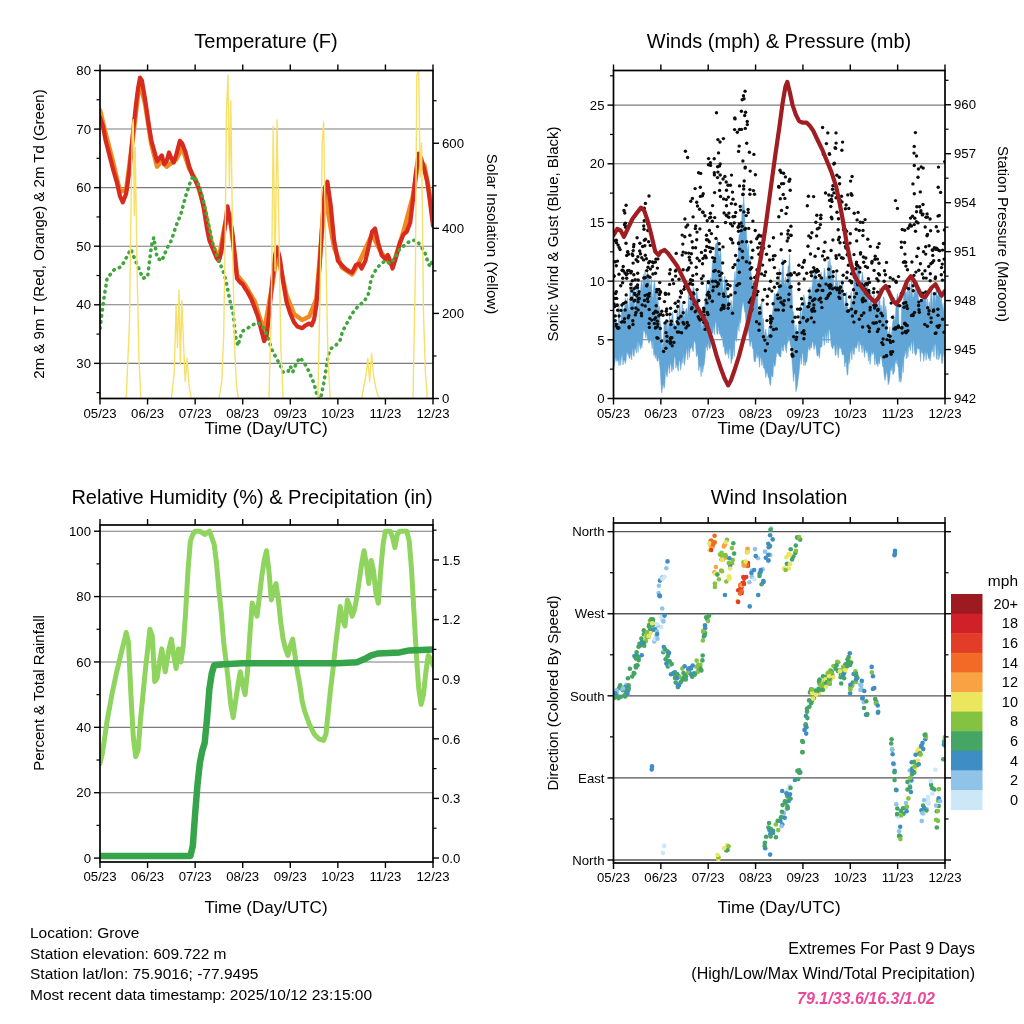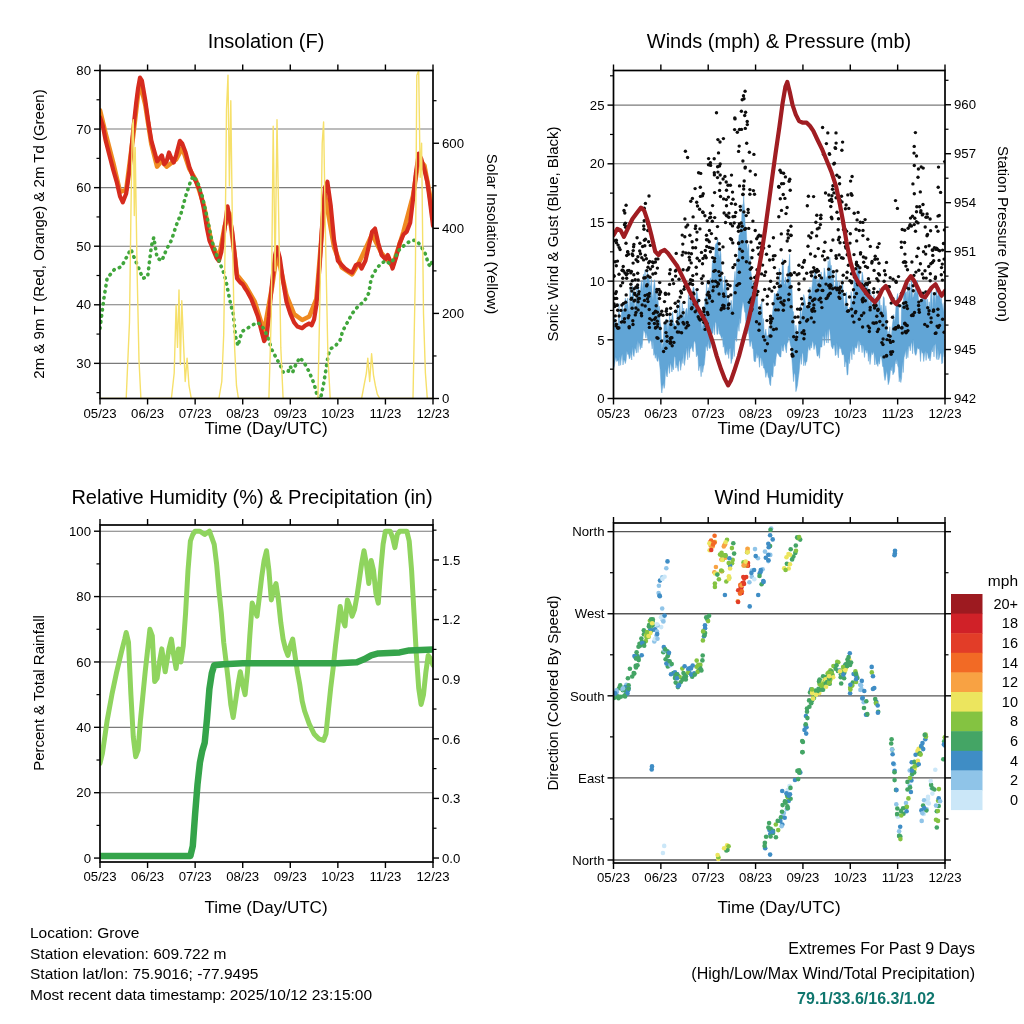--- a/index.html
+++ b/index.html
@@ -2127,24 +2127,24 @@
       <text x="1018" y="687.1999999999999" text-anchor="end" font-size="14.5" fill="#000">12</text>
       <text x="1018" y="706.8" text-anchor="end" font-size="14.5" fill="#000">10</text>
       <text x="1018" y="726.4" text-anchor="end" font-size="14.5" fill="#000">8</text>
       <text x="1018" y="746" text-anchor="end" font-size="14.5" fill="#000">6</text>
       <text x="1018" y="765.5999999999999" text-anchor="end" font-size="14.5" fill="#000">4</text>
       <text x="1018" y="785.1999999999999" text-anchor="end" font-size="14.5" fill="#000">2</text>
       <text x="1018" y="804.8" text-anchor="end" font-size="14.5" fill="#000">0</text>
       <text x="1018" y="586" text-anchor="end" font-size="15.5" fill="#000">mph</text>
     </svg>
 
-  <div class="lbl ctitle" style="left:266px;top:30px;">Insolation (F)</div>
+  <div class="lbl ctitle" style="left:266px;top:30px;">Temperature (F)</div>
   <div class="lbl ctitle" style="left:779px;top:30px;text-align:right;">Winds (mph) &amp; Pressure (mb)</div>
   <div class="lbl ctitle" style="left:252px;top:486px;">Relative Humidity (%) &amp; Precipitation (in)</div>
-  <div class="lbl ctitle" style="left:779px;top:486px;">Wind Humidity</div>
+  <div class="lbl ctitle" style="left:779px;top:486px;">Wind Insolation</div>
 
   <div class="lbl xlabel" style="left:266px;top:419px;">Time (Day/UTC)</div>
   <div class="lbl xlabel" style="left:779px;top:419px;">Time (Day/UTC)</div>
   <div class="lbl xlabel" style="left:266px;top:898px;">Time (Day/UTC)</div>
   <div class="lbl xlabel" style="left:779px;top:898px;">Time (Day/UTC)</div>
 
   <div class="lbl ylab" style="left:38px;top:234px;">2m &amp; 9m T (Red, Orange) &amp; 2m Td (Green)</div>
   <div class="lbl ylabR" style="left:492px;top:234px;">Solar Insolation (Yellow)</div>
   <div class="lbl ylab" style="left:552px;top:234px;">Sonic Wind &amp; Gust (Blue, Black)</div>
   <div class="lbl ylabR" style="left:1003px;top:234px;">Station Pressure (Maroon)</div>
@@ -2154,15 +2154,15 @@
   <div class="lbl footL" style="left:30px;top:923px;">
     <div>Location: Grove</div>
     <div>Station elevation: 609.722 m</div>
     <div>Station lat/lon: 75.9016; -77.9495</div>
     <div>Most recent data timestamp: 2025/10/12 23:15:00</div>
   </div>
 
   <div class="lbl footR" style="right:49px;top:936px;">
     <div>Extremes For Past 9 Days</div>
     <div>(High/Low/Max Wind/Total Precipitation)</div>
-    <div class="extreme-vals" id="extreme-vals" style="color: #0f766e;">79.1/33.6/16.3/1.02</div>
+    <div class="extreme-vals" id="extreme-vals" style="color: #ec4899; font-style: italic;">79.1/33.6/16.3/1.02</div>
   </div>
 </div>
 
 </body></html>

